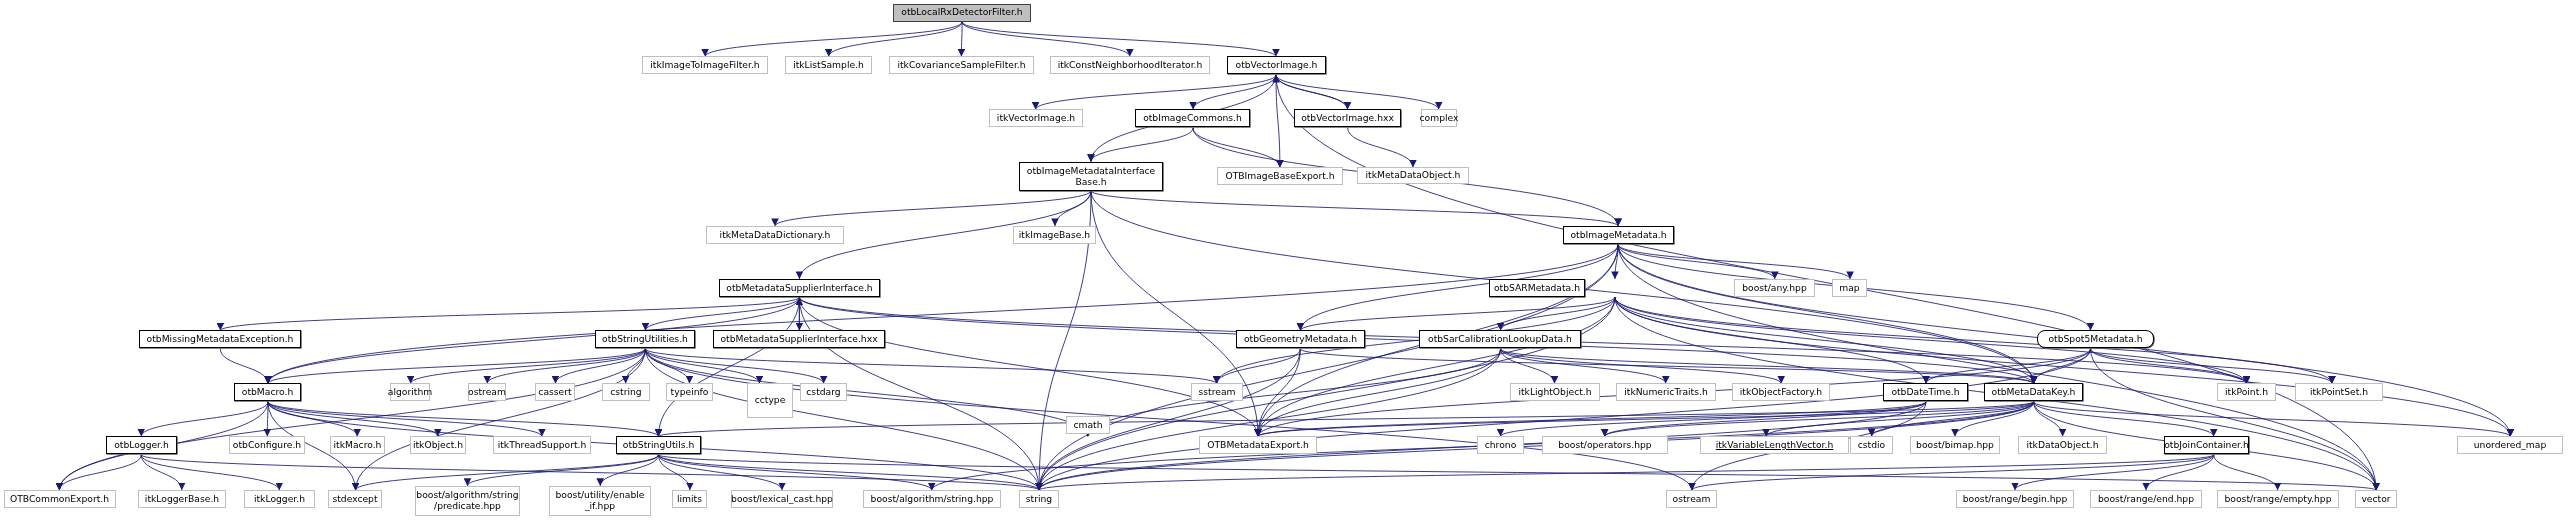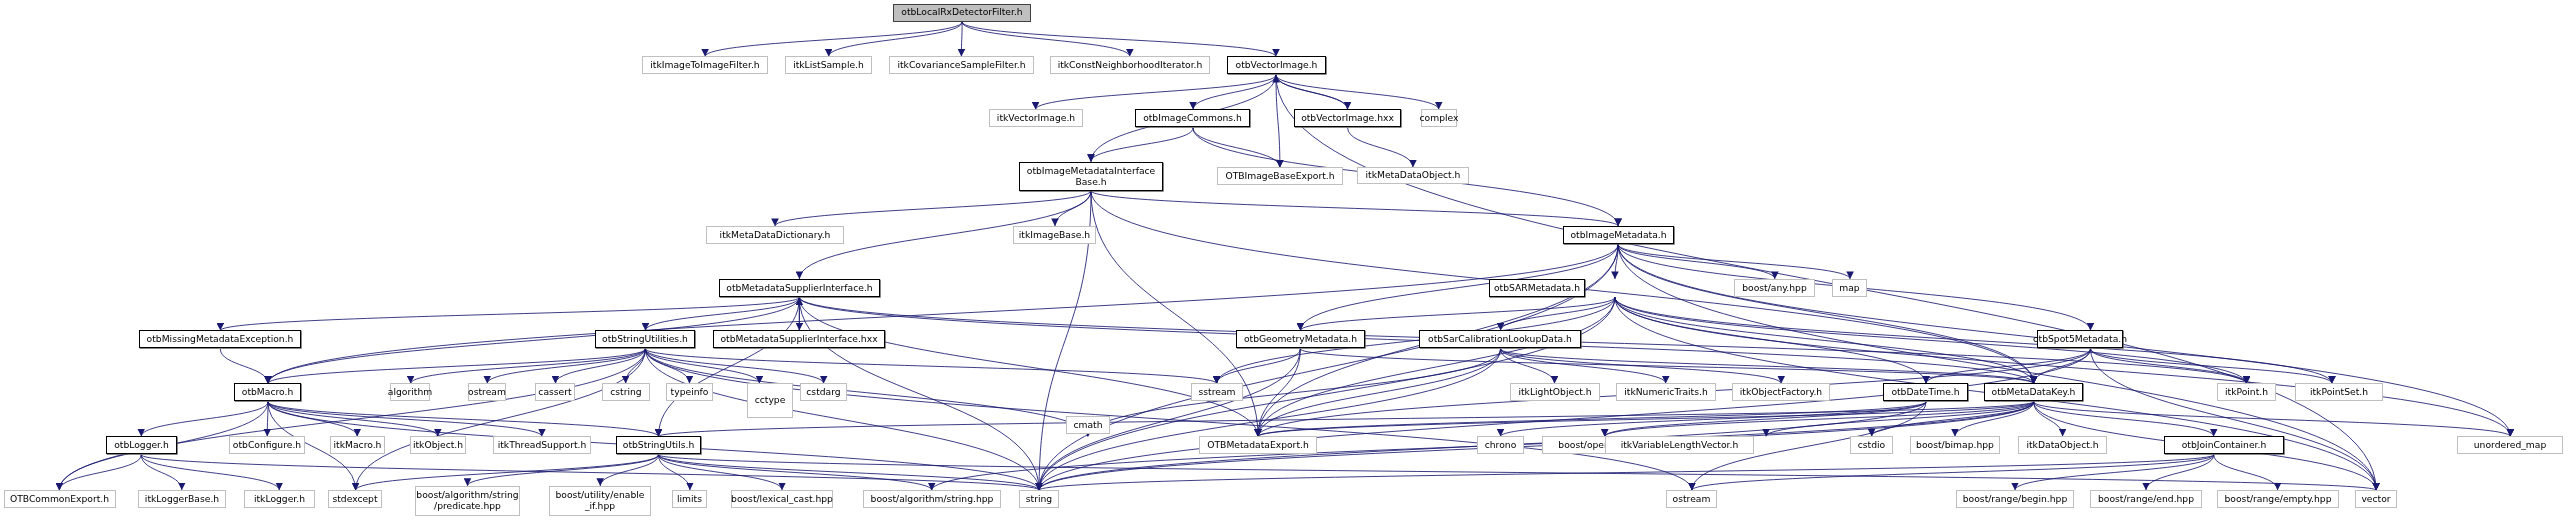--- a/index.html
+++ b/index.html
@@ -178,21 +178,21 @@
       <div class="node doc" style="left: 1563px; top: 226px; width: 111px; height: 18.4px;"><span>otbImageMetadata.h</span></div>
       <div class="node doc" style="left: 719px; top: 279px; width: 161px; height: 18.4px;"><span>otbMetadataSupplierInterface.h</span></div>
       <div class="node doc" style="left: 1489px; top: 279px; width: 96px; height: 18.4px;"><span>otbSARMetadata.h</span></div>
       <div class="node ext" style="left: 1734px; top: 279px; width: 81px; height: 18.4px;"><span>boost/any.hpp</span></div>
       <div class="node ext" style="left: 1832px; top: 279px; width: 35px; height: 18.4px;"><span>map</span></div>
       <div class="node doc" style="left: 139px; top: 330px; width: 162px; height: 18.4px;"><span>otbMissingMetadataException.h</span></div>
       <div class="node doc" style="left: 595px; top: 330px; width: 100px; height: 18.4px;"><span>otbStringUtilities.h</span></div>
       <div class="node doc" style="left: 713px; top: 330px; width: 172px; height: 18.4px;"><span>otbMetadataSupplierInterface.hxx</span></div>
       <div class="node doc" style="left: 1236px; top: 330px; width: 129px; height: 18.4px;"><span>otbGeometryMetadata.h</span></div>
       <div class="node doc" style="left: 1419px; top: 330px; width: 162px; height: 18.4px;"><span>otbSarCalibrationLookupData.h</span></div>
-      <div class="node doc" style="left: 2037px; top: 330px; width: 86px; height: 18.4px;"><span>otbSpot5Metadata.h</span></div>
+      <div class="node doc" style="left: 2037px; top: 330px; width: 117px; height: 18.4px; border-radius: 8px;"><span>otbSpot5Metadata.h</span></div>
       <div class="node doc" style="left: 234px; top: 383px; width: 67px; height: 18.4px;"><span>otbMacro.h</span></div>
       <div class="node ext" style="left: 390px; top: 383px; width: 40px; height: 18.4px;"><span>algorithm</span></div>
       <div class="node ext" style="left: 468px; top: 383px; width: 38px; height: 18.4px;"><span>ostream</span></div>
       <div class="node ext" style="left: 535px; top: 383px; width: 40px; height: 18.4px;"><span>cassert</span></div>
       <div class="node ext" style="left: 602px; top: 383px; width: 48px; height: 18.4px;"><span>cstring</span></div>
       <div class="node ext" style="left: 666px; top: 383px; width: 47px; height: 18.4px;"><span>typeinfo</span></div>
       <div class="node ext" style="left: 747px; top: 383px; width: 46px; height: 35px;"><span>cctype</span></div>
       <div class="node ext" style="left: 800px; top: 383px; width: 47px; height: 18.4px;"><span>cstdarg</span></div>
       <div class="node ext" style="left: 1191px; top: 383px; width: 52px; height: 18.4px;"><span>sstream</span></div>
       <div class="node ext" style="left: 1510px; top: 383px; width: 90px; height: 18.4px;"><span>itkLightObject.h</span></div>
@@ -205,25 +205,25 @@
       <div class="node doc" style="left: 106px; top: 436px; width: 71px; height: 18.4px;"><span>otbLogger.h</span></div>
       <div class="node ext" style="left: 229px; top: 436px; width: 76px; height: 18.4px;"><span>otbConfigure.h</span></div>
       <div class="node ext" style="left: 330px; top: 436px; width: 55px; height: 18.4px;"><span>itkMacro.h</span></div>
       <div class="node ext" style="left: 410px; top: 436px; width: 56px; height: 18.4px;"><span>itkObject.h</span></div>
       <div class="node ext" style="left: 493px; top: 436px; width: 98px; height: 18.4px;"><span>itkThreadSupport.h</span></div>
       <div class="node doc" style="left: 616px; top: 436px; width: 85px; height: 18.4px;"><span>otbStringUtils.h</span></div>
       <div class="node ext" style="left: 1066px; top: 416px; width: 44px; height: 18.4px;"><span>cmath</span></div>
       <div class="node ext" style="left: 1199px; top: 436px; width: 118px; height: 18.4px;"><span>OTBMetadataExport.h</span></div>
       <div class="node ext" style="left: 1477px; top: 436px; width: 47px; height: 18.4px;"><span>chrono</span></div>
       <div class="node ext" style="left: 1542px; top: 436px; width: 126px; height: 18.4px;"><span>boost/operators.hpp</span></div>
-      <div class="node ext" style="left: 1605px; top: 436px; width: 149px; height: 18.4px;"><span>itkVariableLengthVector.h</span></div>
+      <div class="node ext" style="left: 1700px; top: 436px; width: 149px; height: 18.4px; text-decoration: underline;"><span>itkVariableLengthVector.h</span></div>
       <div class="node ext" style="left: 1850px; top: 436px; width: 43px; height: 18.4px;"><span>cstdio</span></div>
       <div class="node ext" style="left: 1910px; top: 436px; width: 90px; height: 18.4px;"><span>boost/bimap.hpp</span></div>
       <div class="node ext" style="left: 2018px; top: 436px; width: 89px; height: 18.4px;"><span>itkDataObject.h</span></div>
-      <div class="node doc" style="left: 2164px; top: 436px; width: 120px; height: 18.4px;"><span>otbJoinContainer.h</span></div>
+      <div class="node doc" style="left: 2164px; top: 436px; width: 85px; height: 18.4px;"><span>otbJoinContainer.h</span></div>
       <div class="node ext" style="left: 2457px; top: 436px; width: 106px; height: 18.4px;"><span>unordered_map</span></div>
       <div class="node ext" style="left: 3.5px; top: 490px; width: 112px; height: 18.4px;"><span>OTBCommonExport.h</span></div>
       <div class="node ext" style="left: 138px; top: 490px; width: 88px; height: 18.4px;"><span>itkLoggerBase.h</span></div>
       <div class="node ext" style="left: 244px; top: 490px; width: 71px; height: 18.4px;"><span>itkLogger.h</span></div>
       <div class="node ext" style="left: 328px; top: 490px; width: 54px; height: 18.4px;"><span>stdexcept</span></div>
       <div class="node ext" style="left: 415px; top: 486px; width: 105px; height: 30px;"><span>boost/algorithm/string
 /predicate.hpp</span></div>
       <div class="node ext" style="left: 549px; top: 486px; width: 102px; height: 30px;"><span>boost/utility/enable
 _if.hpp</span></div>
       <div class="node ext" style="left: 672px; top: 490px; width: 35px; height: 18.4px;"><span>limits</span></div>

